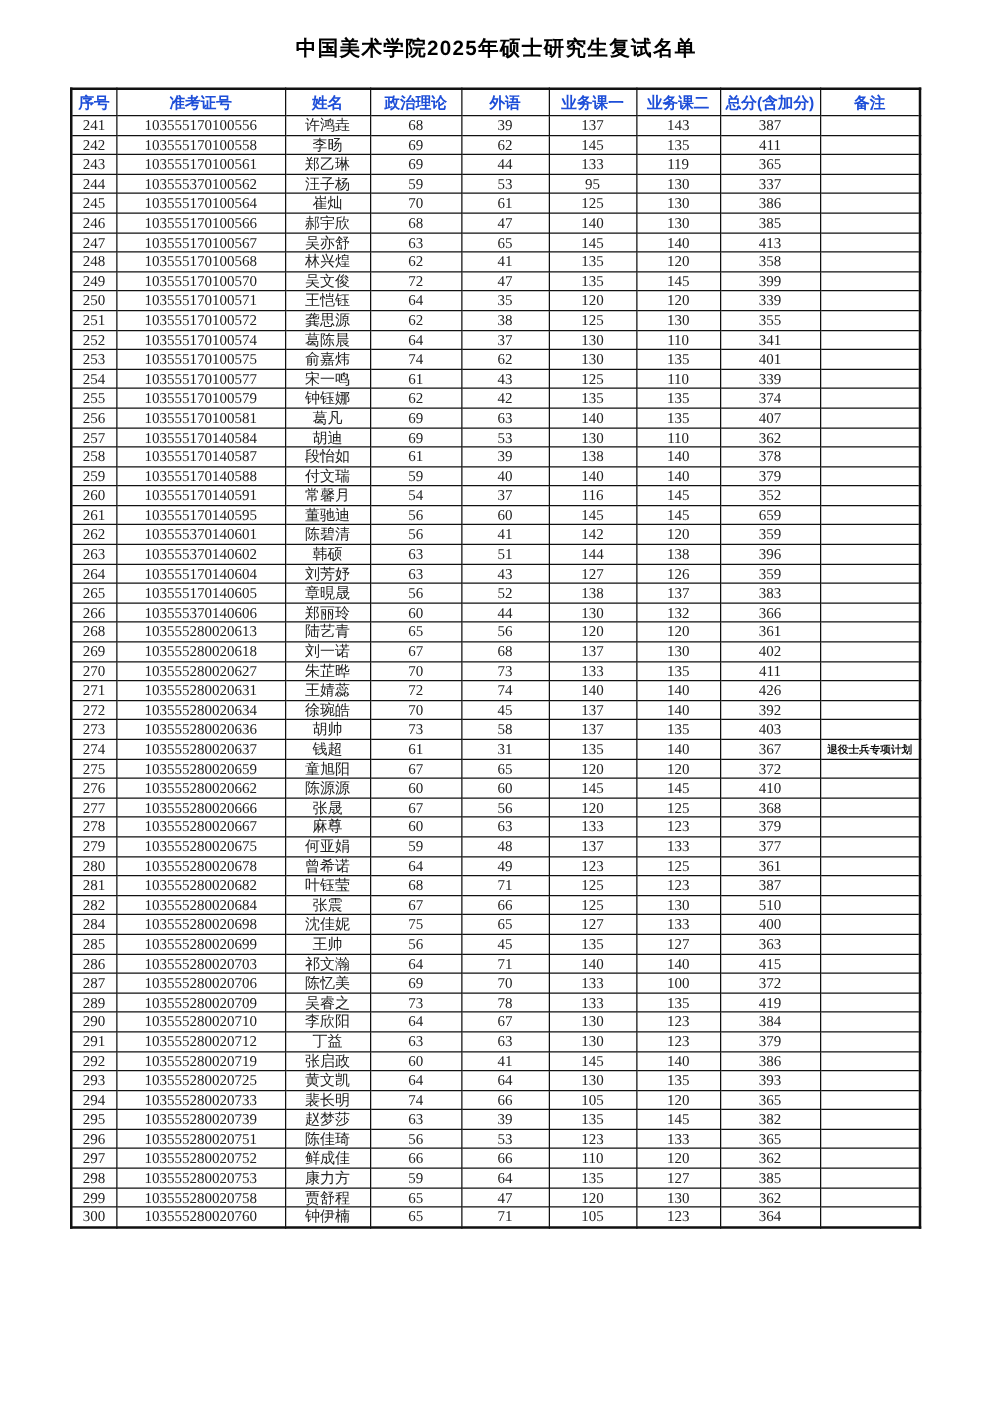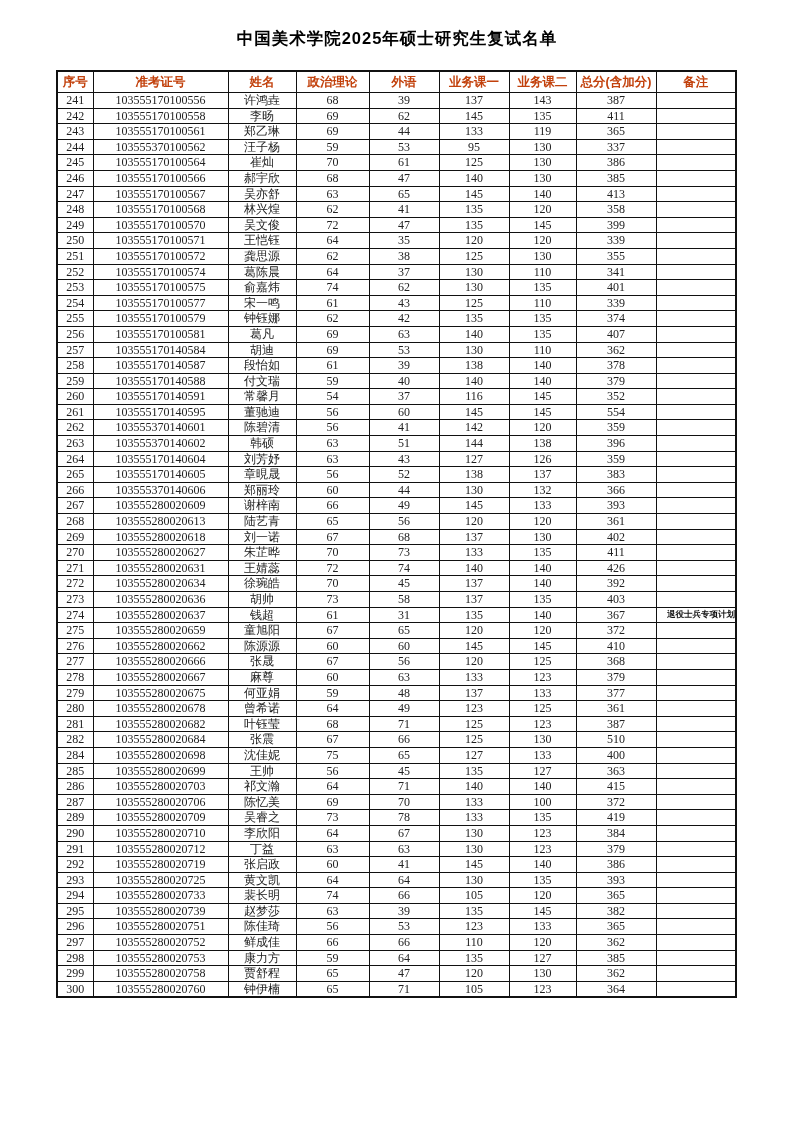--- a/index.html
+++ b/index.html
@@ -50,34 +50,33 @@
     vertical-align: middle;
     padding: 0;
     overflow: hidden;
     white-space: nowrap;
   }
   th {
     font-family: "Liberation Sans", "DejaVu Sans", sans-serif;
     font-weight: bold;
     font-size: 12.5px;
     height: 20px;
-    color: #c2410c;
+    color: #1d4ed8;
   }
   td {
     font-size: 12px;
     height: 14.6px;
     line-height: 14.6px;
     color: #222;
   }
   td.remark-cell {
-    font-family: Liberation Mono, monospace;
+    font-family: Liberation Serif, serif;
     font-weight: bold;
     font-size: 8.5px;
     color: #111;
-    text-align: right;
   }
 </style>
 </head>
 <body>
 
 <div class="page-title">中国美术学院2025年硕士研究生复试名单</div>
 
 <table class="score-table">
   <colgroup>
     <col class="c0">
@@ -325,21 +324,21 @@
         <td class="remark-cell"></td>
       </tr>
       <tr>
         <td>261</td>
         <td>103555170140595</td>
         <td>董驰迪</td>
         <td>56</td>
         <td>60</td>
         <td>145</td>
         <td>145</td>
-        <td>554</td>
+        <td>659</td>
         <td class="remark-cell"></td>
       </tr>
       <tr>
         <td>262</td>
         <td>103555370140601</td>
         <td>陈碧清</td>
         <td>56</td>
         <td>41</td>
         <td>142</td>
         <td>120</td>
@@ -384,31 +383,20 @@
         <td>103555370140606</td>
         <td>郑丽玲</td>
         <td>60</td>
         <td>44</td>
         <td>130</td>
         <td>132</td>
         <td>366</td>
         <td class="remark-cell"></td>
       </tr>
       <tr>
-        <td>267</td>
-        <td>103555280020609</td>
-        <td>谢梓南</td>
-        <td>66</td>
-        <td>49</td>
-        <td>145</td>
-        <td>133</td>
-        <td>393</td>
-        <td class="remark-cell"></td>
-      </tr>
-      <tr>
         <td>268</td>
         <td>103555280020613</td>
         <td>陆艺青</td>
         <td>65</td>
         <td>56</td>
         <td>120</td>
         <td>120</td>
         <td>361</td>
         <td class="remark-cell"></td>
       </tr>

